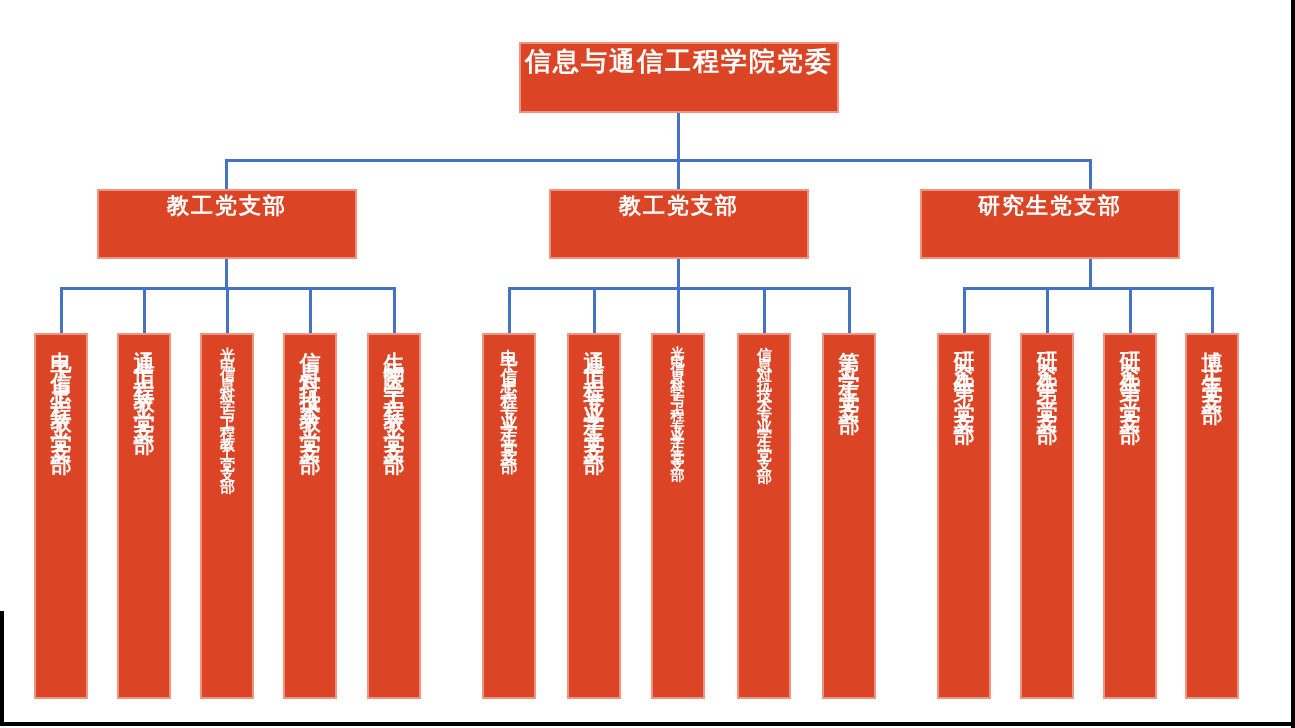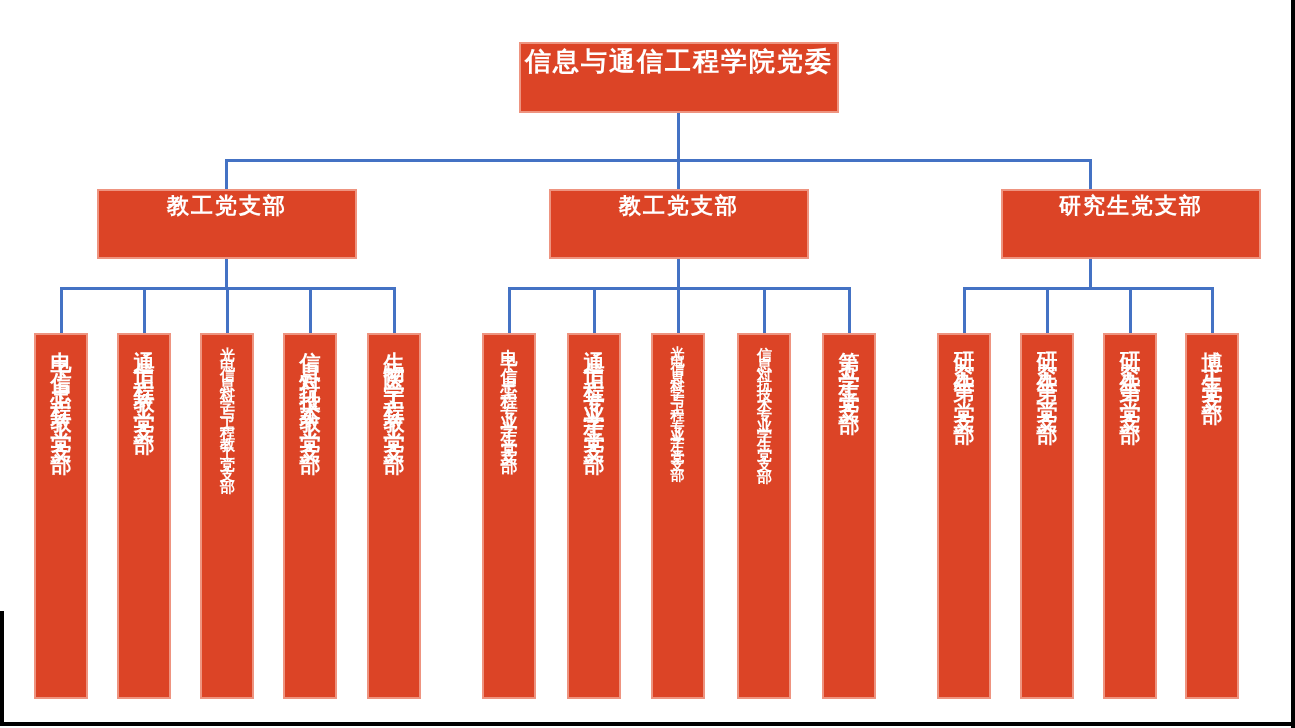--- a/index.html
+++ b/index.html
@@ -21,21 +21,21 @@
     font-weight: bold;
     display: flex;
     align-items: flex-start;
     justify-content: center;
     text-align: center;
   }
   .node-top    { left: 519px; top: 42px;  width: 320px; height: 71px; font-size: 26px; letter-spacing: 2px; }
   .node-branch { top: 189px; width: 260px; height: 70px; font-size: 22px; letter-spacing: 2px; }
   .branch-0 { left: 97px; }
   .branch-1 { left: 549px; }
-  .branch-2 { left: 1001px; }
+  .branch-2 { left: 920px; }
   .leaf { top: 333px; width: 54px; height: 366px; }
   .leaf span {
     writing-mode: vertical-rl;
     text-orientation: upright;
     white-space: nowrap;
   }
   .vs-1 { font-size: 21px; letter-spacing: 10px; }
   .vs-2 { font-size: 17px; letter-spacing: 9px; }
   .vs-3 { font-size: 15px; letter-spacing: 10px; }
   .vs-4 { font-size: 14px; letter-spacing: 8px; }

